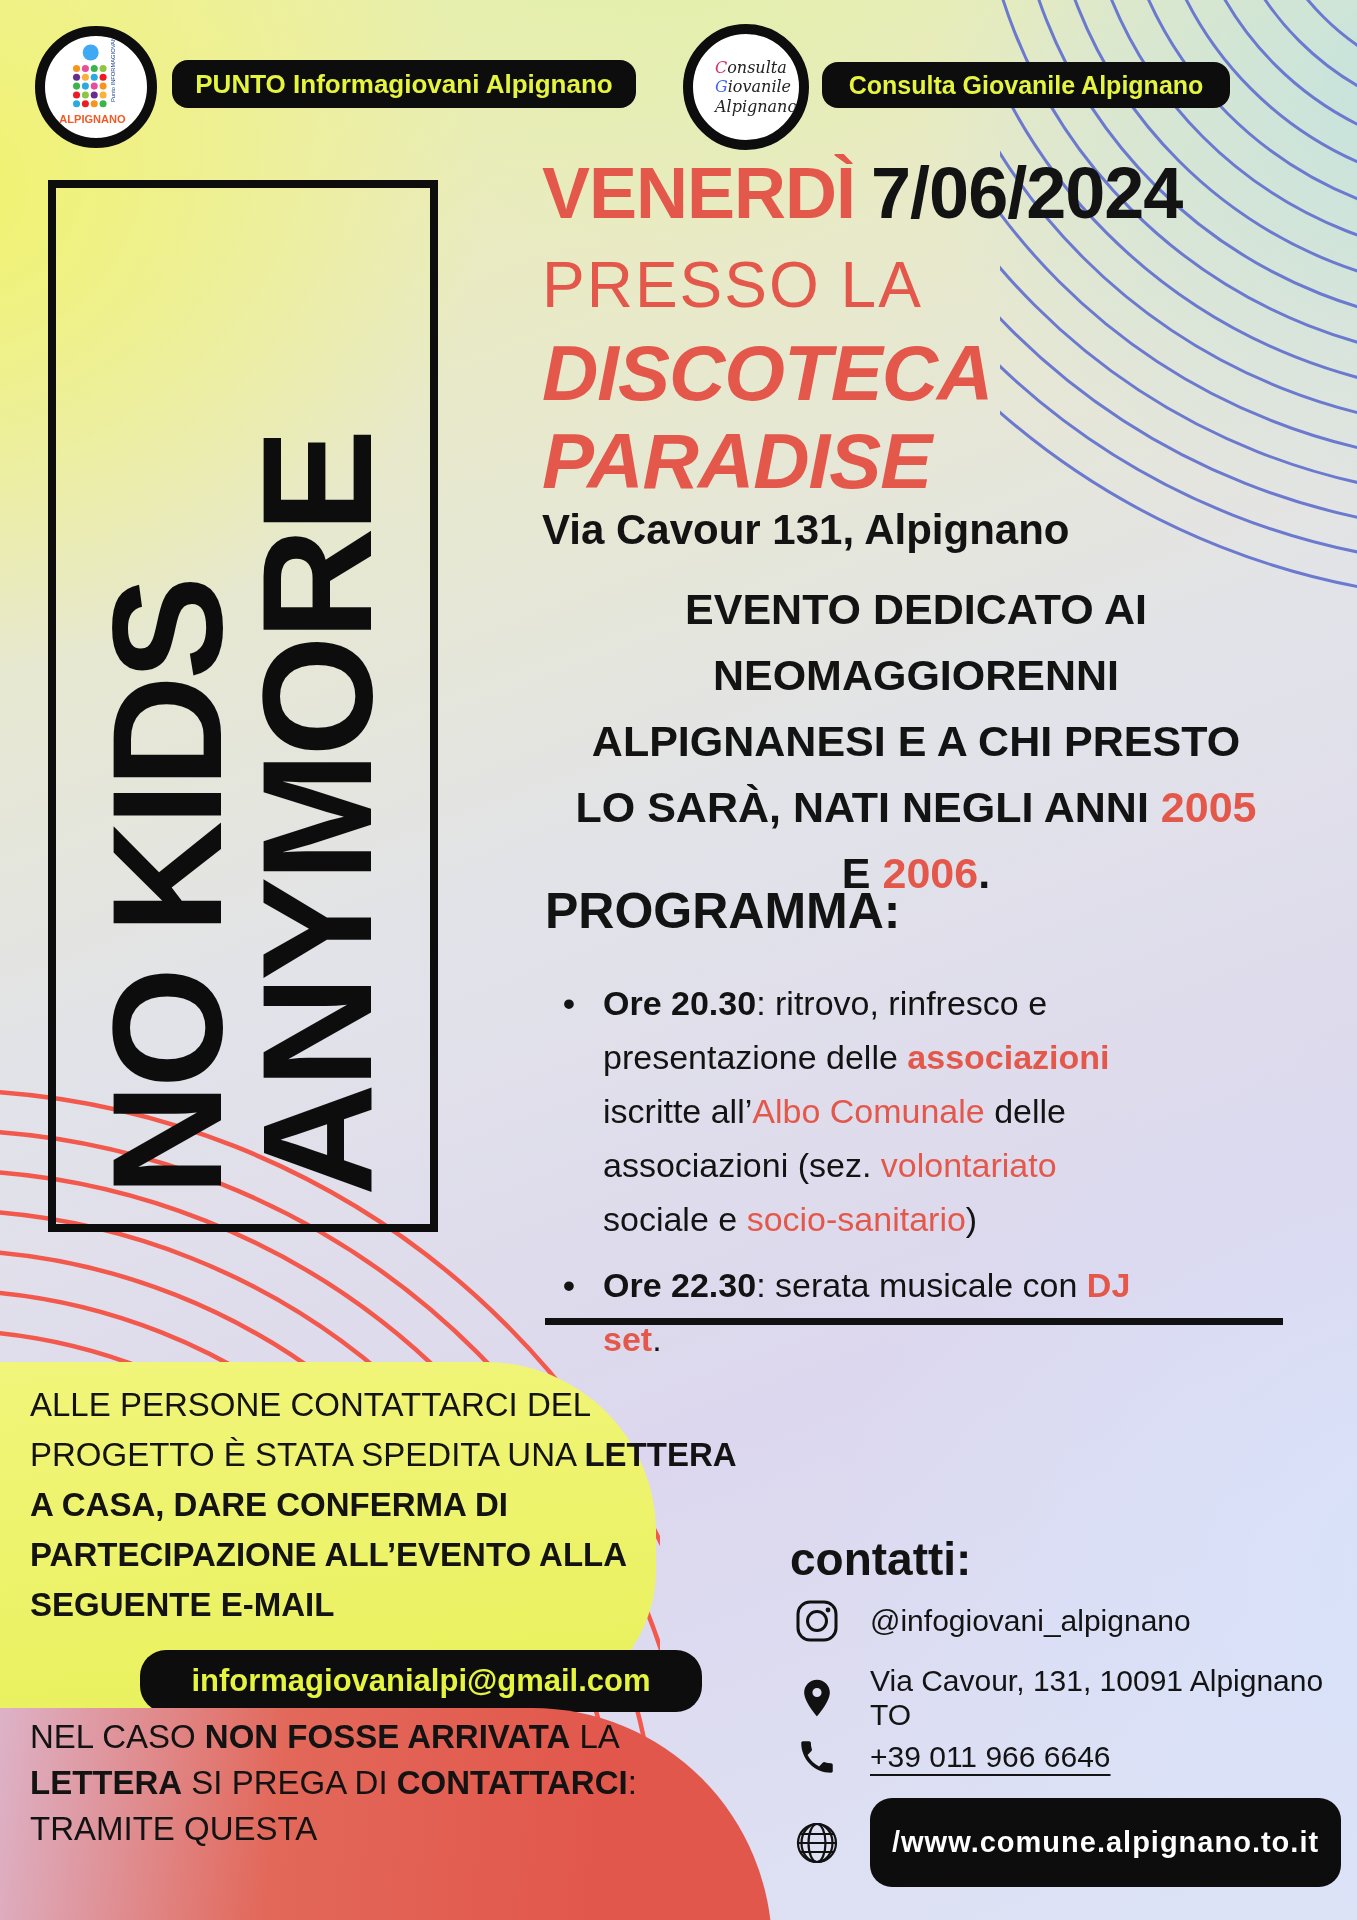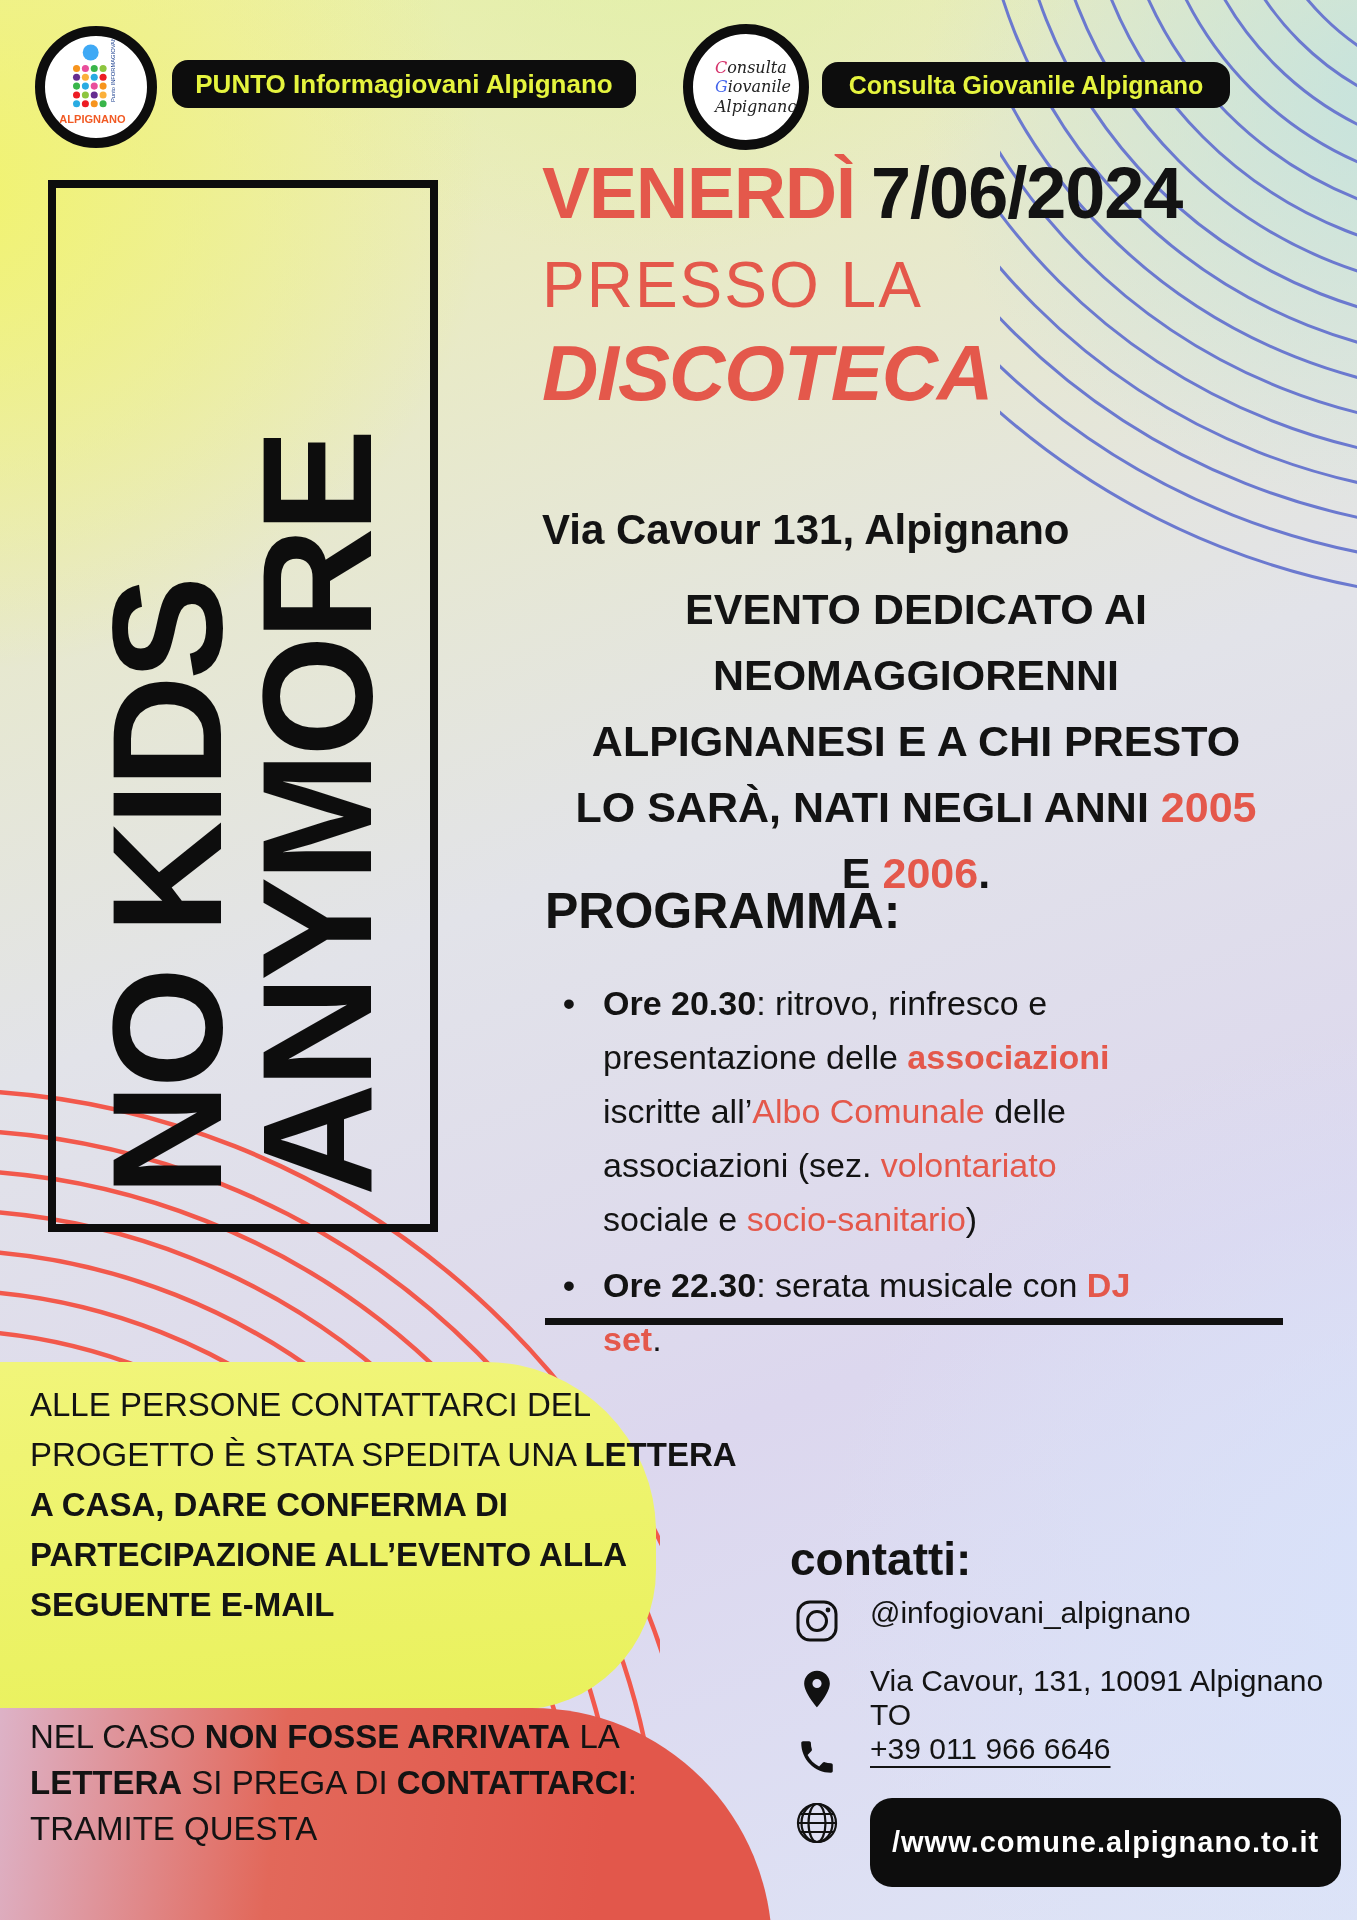--- a/index.html
+++ b/index.html
@@ -69,21 +69,21 @@
   #yellow-blob{left:0;top:1362px;width:656px;height:348px;border-radius:0 170px 140px 0;
     background:linear-gradient(175deg,#f1f57a 0%,#e9f15c 100%)}
   #letter-text{left:30px;top:1380px;width:606px;font-size:33px;line-height:50px;white-space:nowrap}
   #email-pill{left:140px;top:1650px;width:562px;height:62px;border-radius:26px;font-size:31px}
   #red-blob{left:-60px;top:1708px;width:832px;height:330px;border-radius:0 240px 0 0;
     background:linear-gradient(97deg,#dcc2de 0%,#e2685a 40%,#e2574b 78%)}
   #noletter-text{left:30px;top:1714px;width:590px;font-size:33px;line-height:46px;white-space:nowrap}
 
   
   #contatti{left:790px;top:1532px;font-size:46px;font-weight:700}
-  .contact-row{position:absolute;left:792px;display:flex;align-items:flex-start;gap:28px;font-size:30px}
+  .contact-row{position:absolute;left:792px;display:flex;align-items:center;gap:28px;font-size:30px}
   #row-ig{top:1596px}
   #row-loc{top:1664px}
   #row-ph{top:1732px}
   #row-web{top:1798px}
   .contact-icon{width:50px;height:50px;flex:0 0 auto;display:flex;align-items:center;justify-content:center}
   #phone-value{text-decoration:underline;text-underline-offset:7px;text-decoration-thickness:2px}
   .site-pill{background:#0d0d0d;color:#fff;font-weight:700;border-radius:22px;padding:28px 22px;font-size:29px;letter-spacing:1px;white-space:nowrap}
 </style>
 </head>
 <body>
@@ -184,20 +184,21 @@
       <div>NO KIDS</div>
       <div>ANYMORE</div>
     </div>
   </div>
 
   <div id="title" class="abs">
     <span class="day">VENERDÌ</span><span>7/06/2024</span>
   </div>
   <div id="subtitle" class="abs">PRESSO LA</div>
   <div id="venue1" class="abs venue">DISCOTECA</div>
+  <div id="venue2" class="abs venue">PARADISE</div>
   <div id="address" class="abs">Via Cavour 131, Alpignano</div>
 
   <div id="evento" class="abs">
     <div><span class="s-n">EVENTO DEDICATO AI</span></div>
     <div><span class="s-n">NEOMAGGIORENNI</span></div>
     <div><span class="s-n">ALPIGNANESI E A CHI PRESTO</span></div>
     <div><span class="s-n">LO SARÀ, NATI NEGLI ANNI </span><span class="s-br">2005</span></div>
     <div><span class="s-n">E </span><span class="s-br">2006</span><span class="s-n">.</span></div>
   </div>
 
@@ -210,20 +211,23 @@
   <div id="divider" class="abs"></div>
 
   <div id="yellow-blob" class="abs"></div>
   <div id="letter-text" class="abs">
     <div><span class="s-n">ALLE PERSONE CONTATTARCI DEL</span></div>
     <div><span class="s-n">PROGETTO È STATA SPEDITA UNA </span><span class="s-b">LETTERA</span></div>
     <div><span class="s-b">A CASA, DARE CONFERMA DI</span></div>
     <div><span class="s-b">PARTECIPAZIONE ALL’EVENTO ALLA</span></div>
     <div><span class="s-b">SEGUENTE E-MAIL</span></div>
   </div>
+  <div id="email-pill" class="black-pill">
+    <span>informagiovanialpi@gmail.com</span>
+  </div>
 
   <div id="red-blob" class="abs"></div>
   <div id="noletter-text" class="abs">
     <div><span class="s-n">NEL CASO </span><span class="s-b">NON FOSSE ARRIVATA</span><span class="s-n"> LA</span></div>
     <div><span class="s-b">LETTERA</span><span class="s-n"> SI PREGA DI </span><span class="s-b">CONTATTARCI</span><span class="s-n">:</span></div>
     <div><span class="s-n">TRAMITE QUESTA</span></div>
   </div>
 
   <div id="contatti" class="abs">contatti:</div>
 

